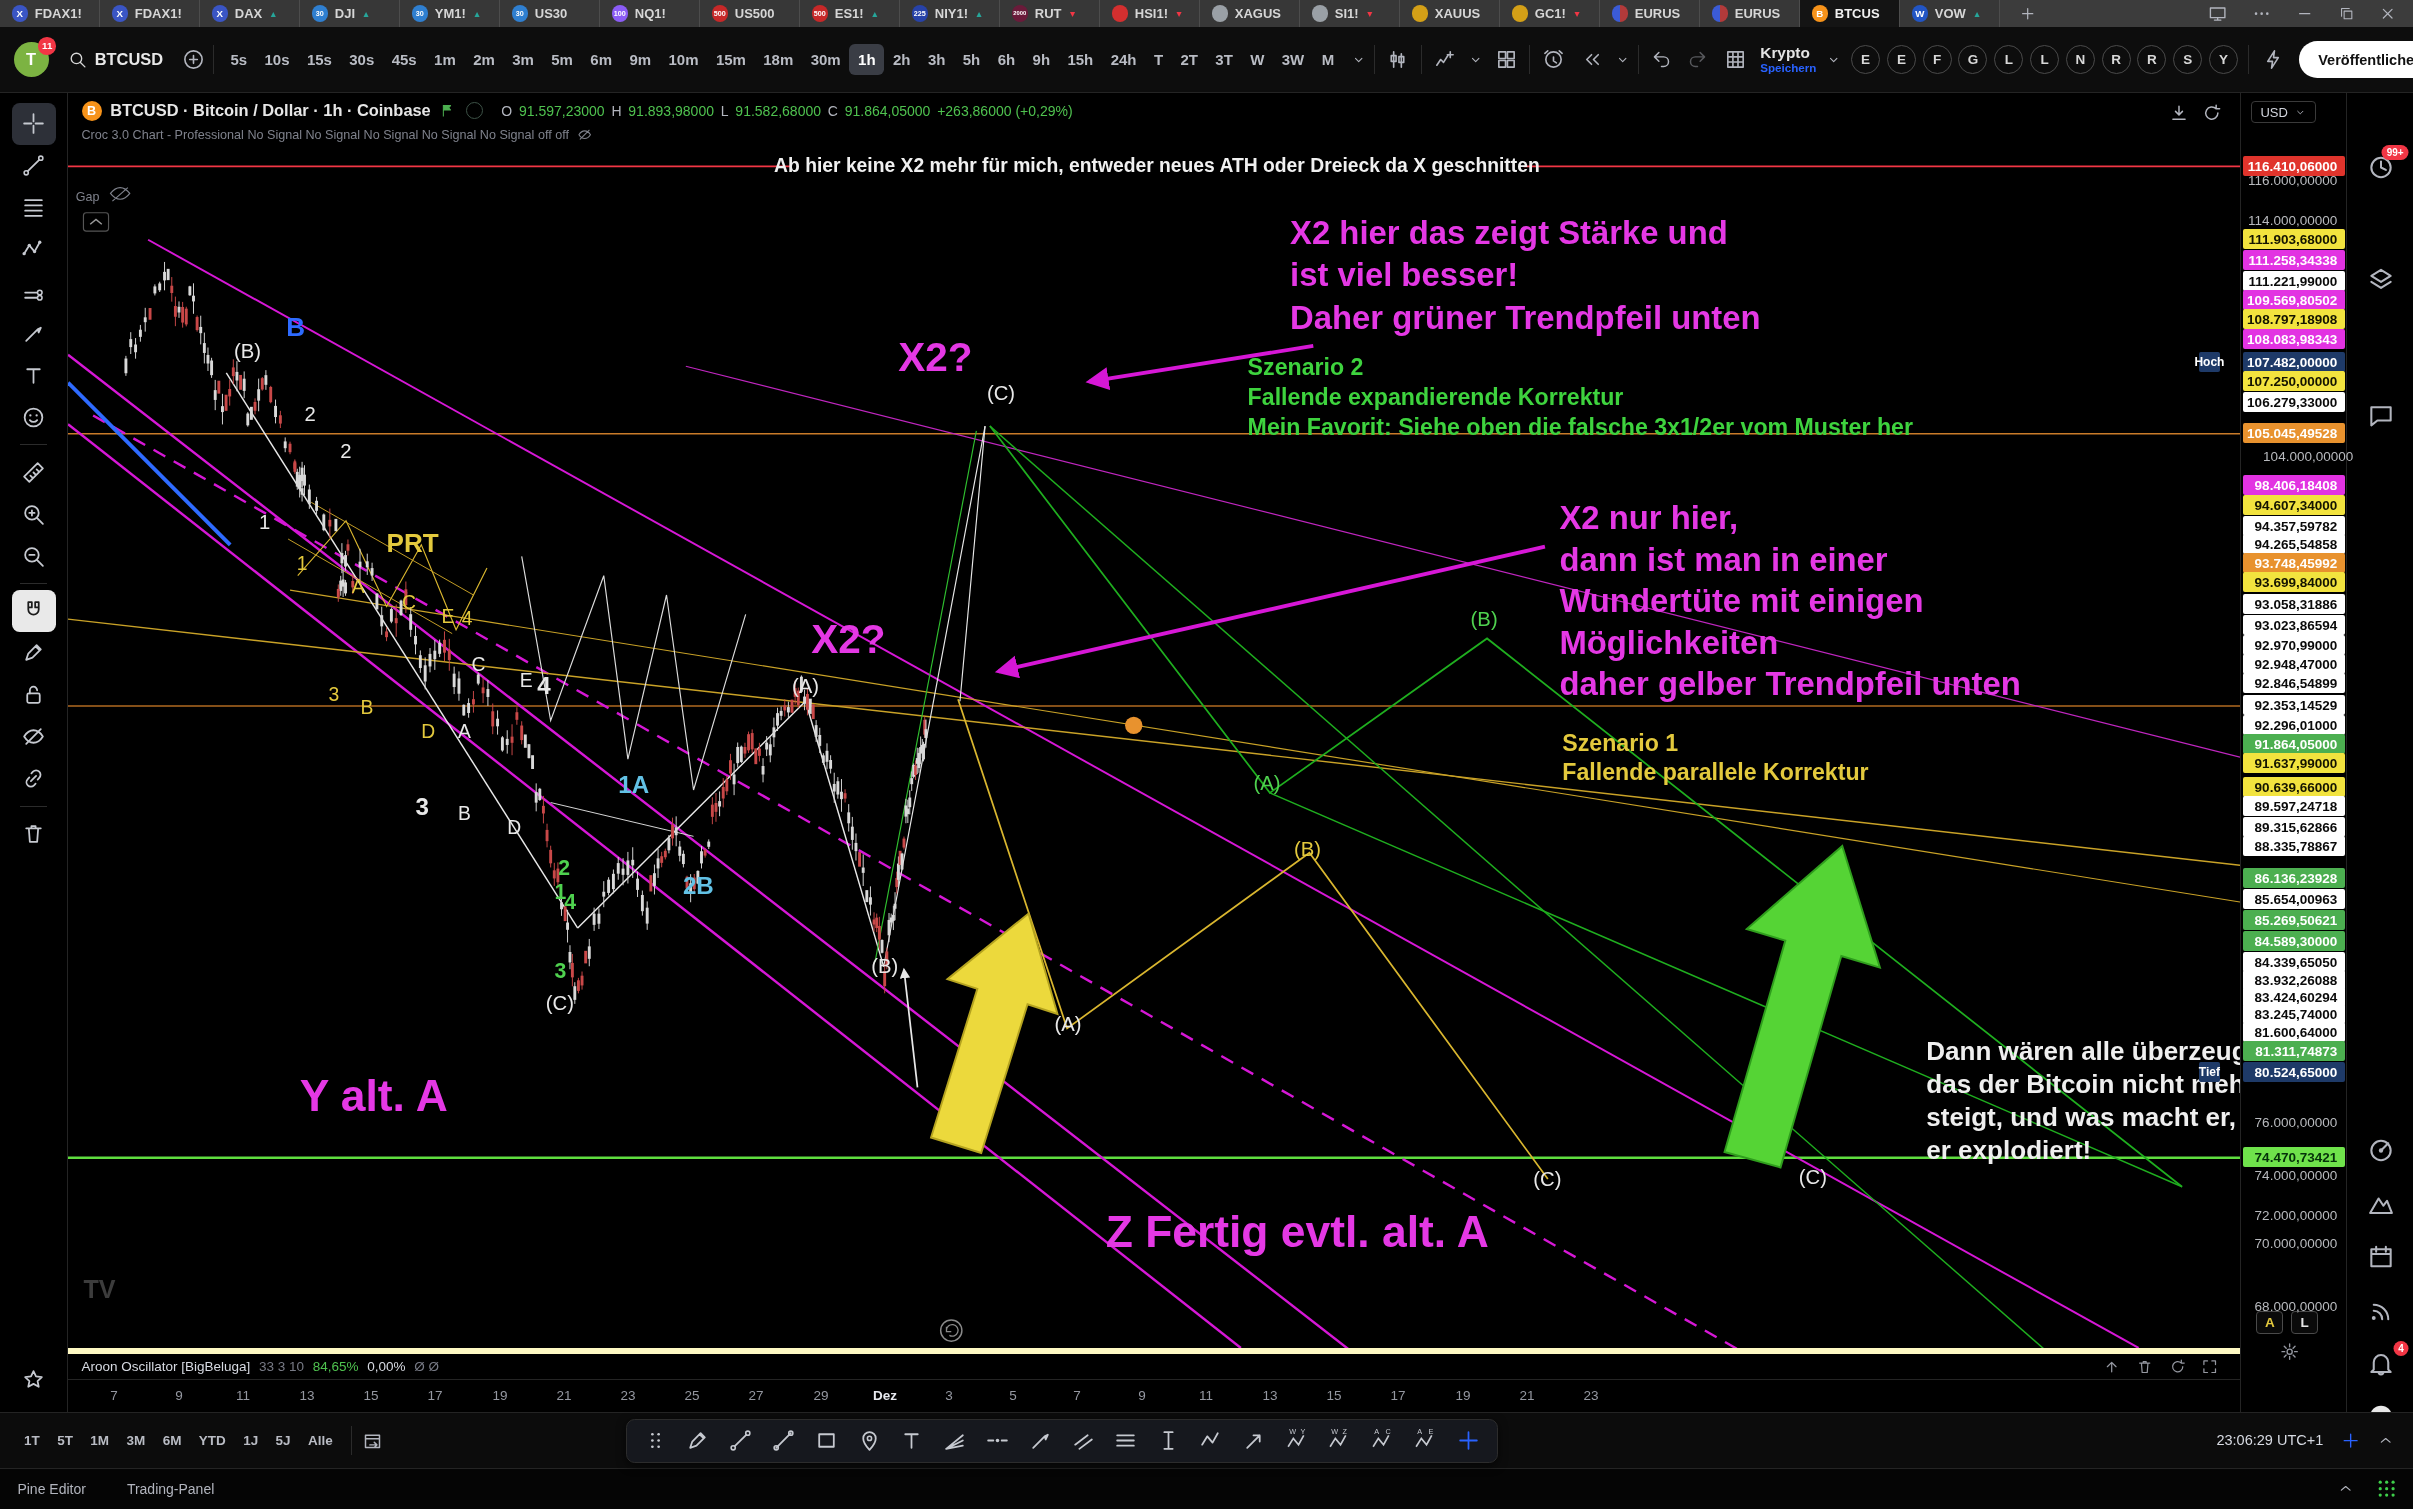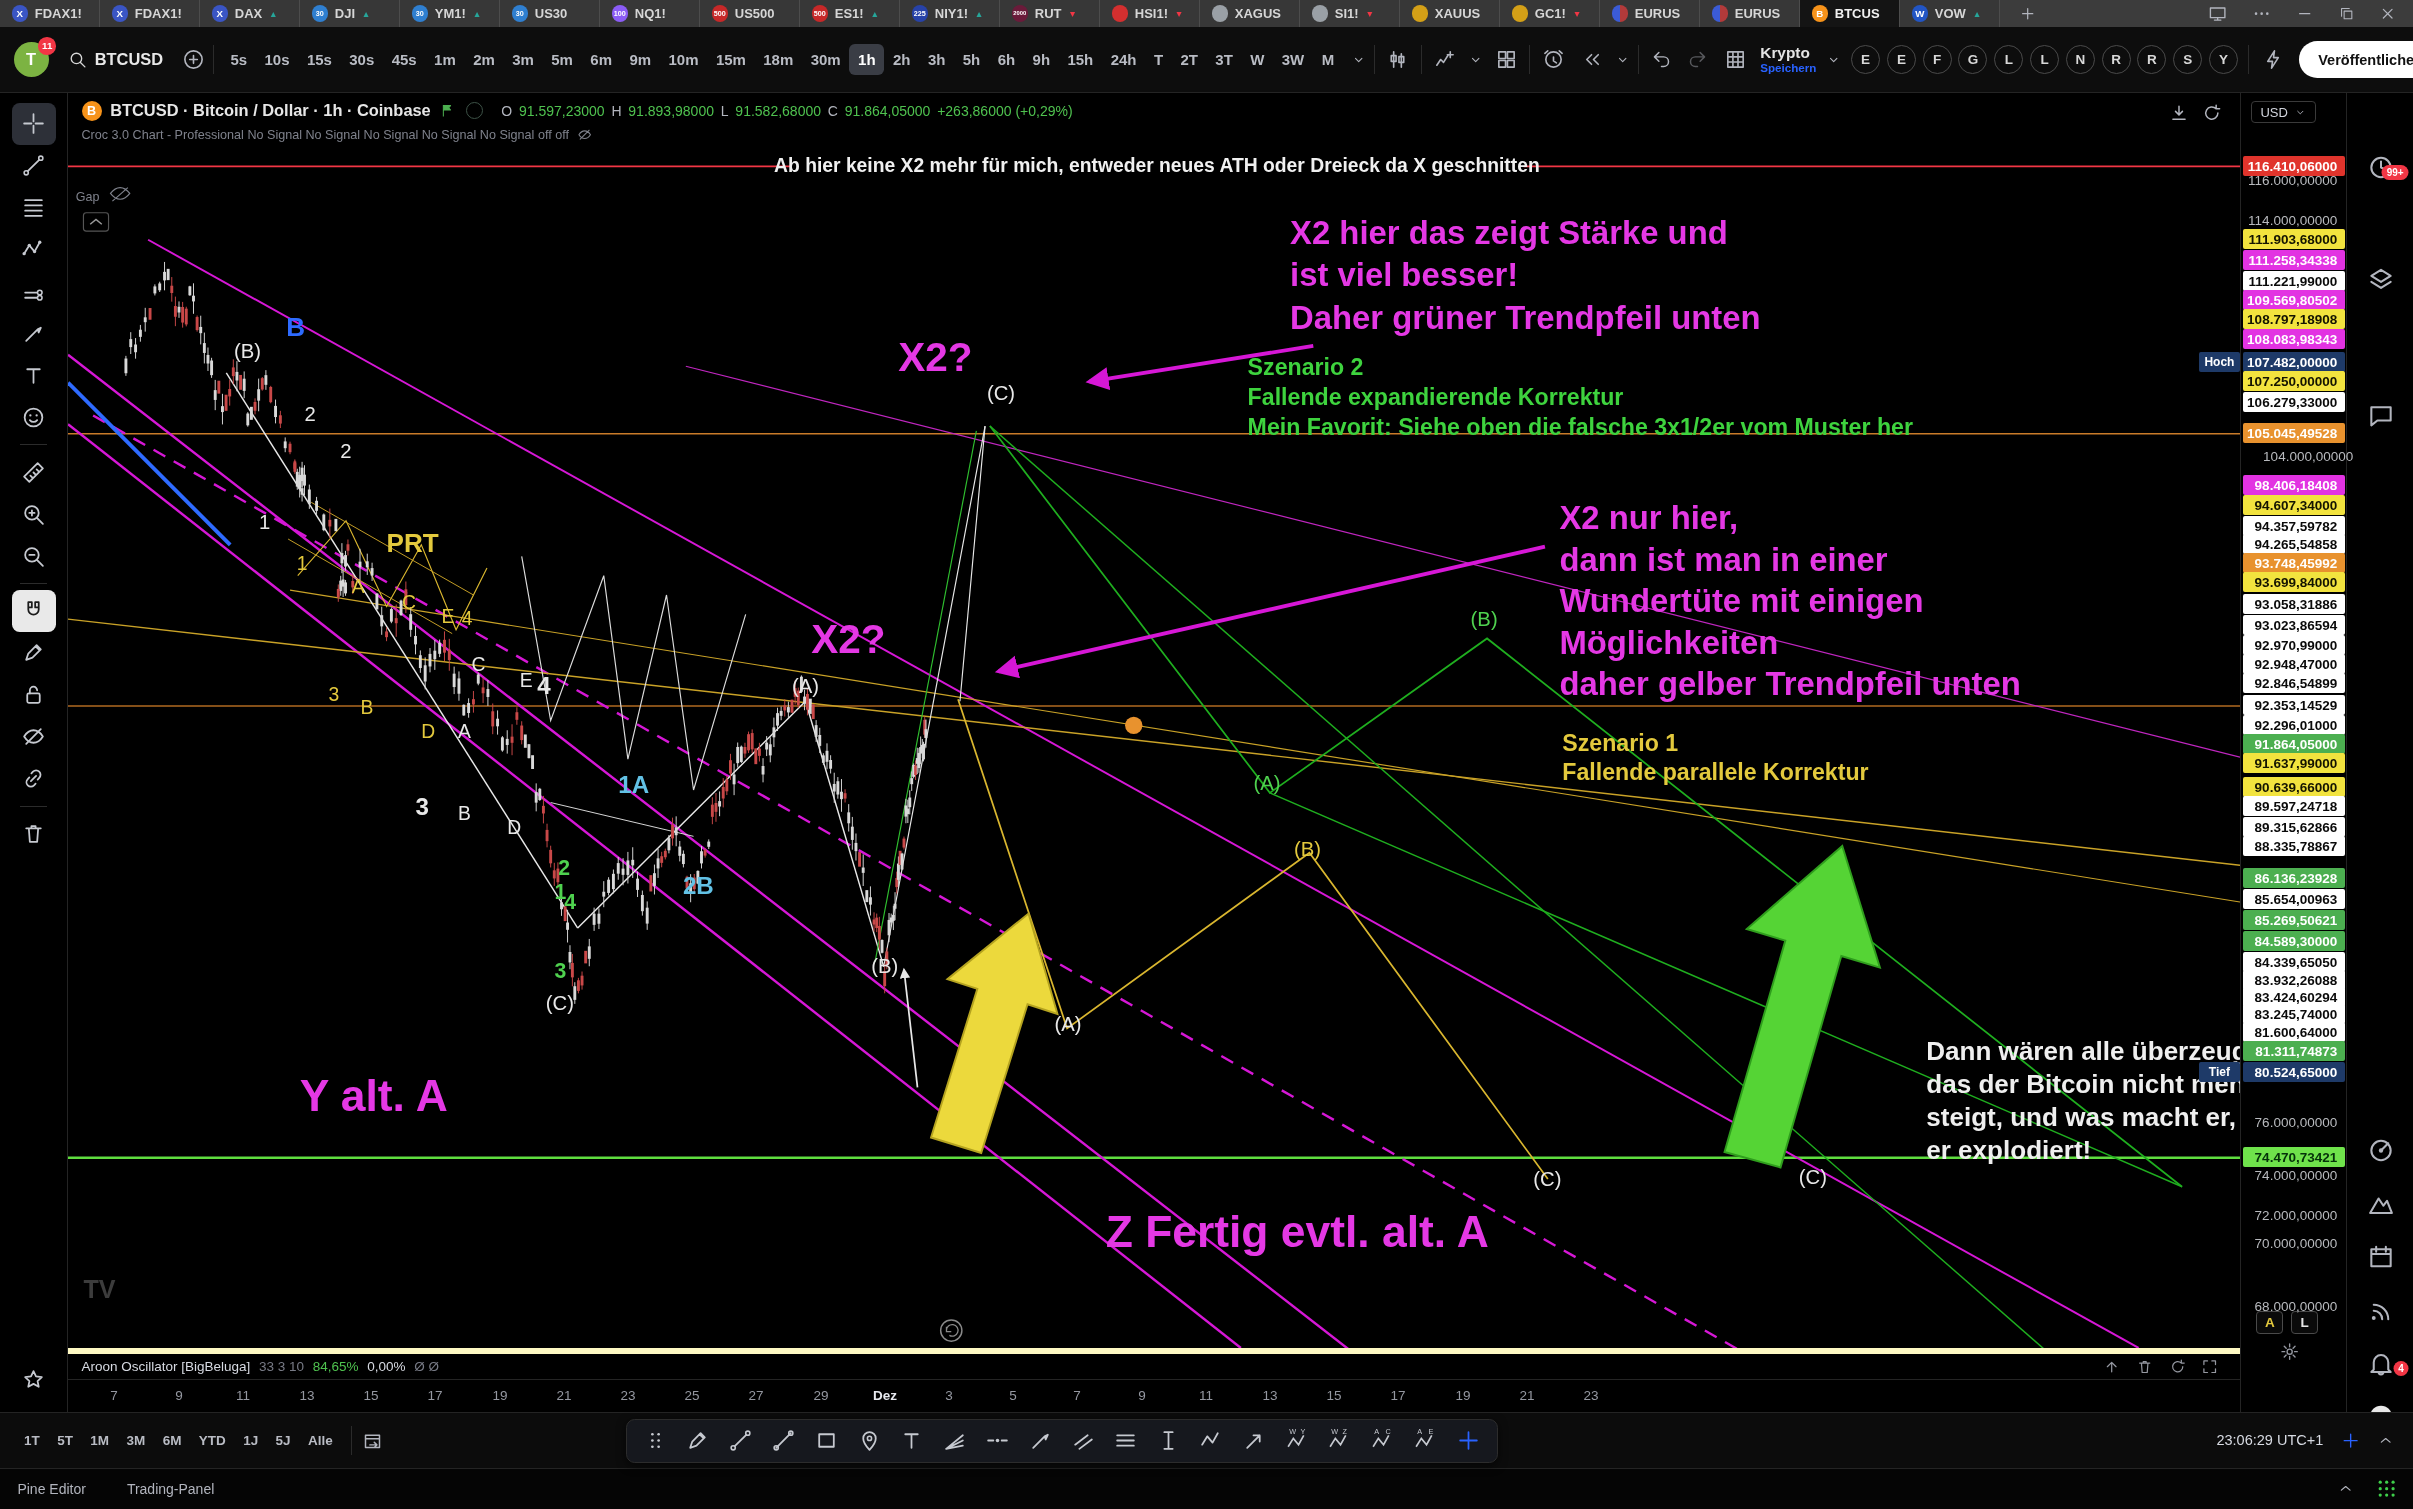--- a/index.html
+++ b/index.html
@@ -64,32 +64,32 @@
   .aroonicons { margin-left:auto; display:flex; gap:15.4px; align-items:center; padding-right:7.7px; }
   .timeaxis { height:33px; border-top:1px solid #242424; position:relative; font-size:13.5px; color:#9598a1; }
   .ttick { position:absolute; top:7.7px; transform:translateX(-50%); }
   .ttick.bold { color:#e6e8ee; font-weight:700; }
 
   .pricescale { width:106px; border-left:1px solid #242424; position:relative; font-size:13.5px; flex:none; z-index:6; }
   .usdbox { position:absolute; top:7.7px; left:9.7px; border:1px solid #3a3a3a; border-radius:3.9px; padding:2.9px 8.7px;
     color:#d1d4dc; font-size:13px; display:flex; gap:5.8px; align-items:center; }
   .plabel { position:absolute; left:1.9px; width:102px; height:20px; display:flex; align-items:center;
     justify-content:flex-end; padding-right:7.7px; font-weight:600; border-radius:1.9px; }
-  .plabel .tag { position:absolute; left:-44px; width:41px; height:20px; border-radius:1.9px; display:flex;
+  .plabel .tag { position:absolute; left:-44px; width:21px; height:20px; border-radius:1.9px; display:flex;
     align-items:center; justify-content:center; font-size:12px; }
   .albtns { position:absolute; top:1218px; left:15.4px; display:flex; gap:7.7px; }
   .albtn { width:27px; height:23px; border:1px solid #4a4a4a; border-radius:3.9px; color:#e3c93d; font-weight:700;
     font-size:13.5px; display:flex; align-items:center; justify-content:center; background:#0a0a0a; }
   .albtn.l { color:#e6e6e6; }
   .axgear { position:absolute; top:1249px; left:39px; }
 
   .rightbar { width:68px; border-left:1px solid #242424; position:relative; flex:none; }
   .rbitem { position:absolute; left:50%; transform:translateX(-50%); }
   .rbadge { position:absolute; top:-7.7px; right:-13.5px; background:#f23645; color:#fff; border-radius:9.7px;
-    font-size:10px; font-weight:700; padding:1.9px 4.8px;margin-top:20px; }
+    font-size:10px; font-weight:700; padding:1.9px 4.8px; }
 
   
   .bottombar { height:56px; background:#0c0c0c; border-top:1px solid #242424; display:flex; align-items:center;
     padding:0 15.4px; position:relative; flex:none; color:#b2b5be; }
   .rng { font-size:13.5px; font-weight:600; padding:5.8px 8.7px; color:#b9bcc4; }
   .floattb { position:absolute; left:626px; top:5.8px; height:44px; background:#16181e; border:1px solid #2c2c2c;
     border-radius:8.7px; display:flex; align-items:center; padding:0 9.7px; gap:5.8px; box-shadow:0 2.9px 9.7px rgba(0,0,0,.6); }
   .fitem { width:37px; height:37px; display:flex; align-items:center; justify-content:center; }
   .clockgrp { margin-left:auto; display:flex; align-items:center; gap:17.4px; font-size:14.5px; color:#d7dae2; padding-right:3.9px; }
   .statusbar { flex:1; background:#050505; border-top:1px solid #242424; display:flex; align-items:center;

